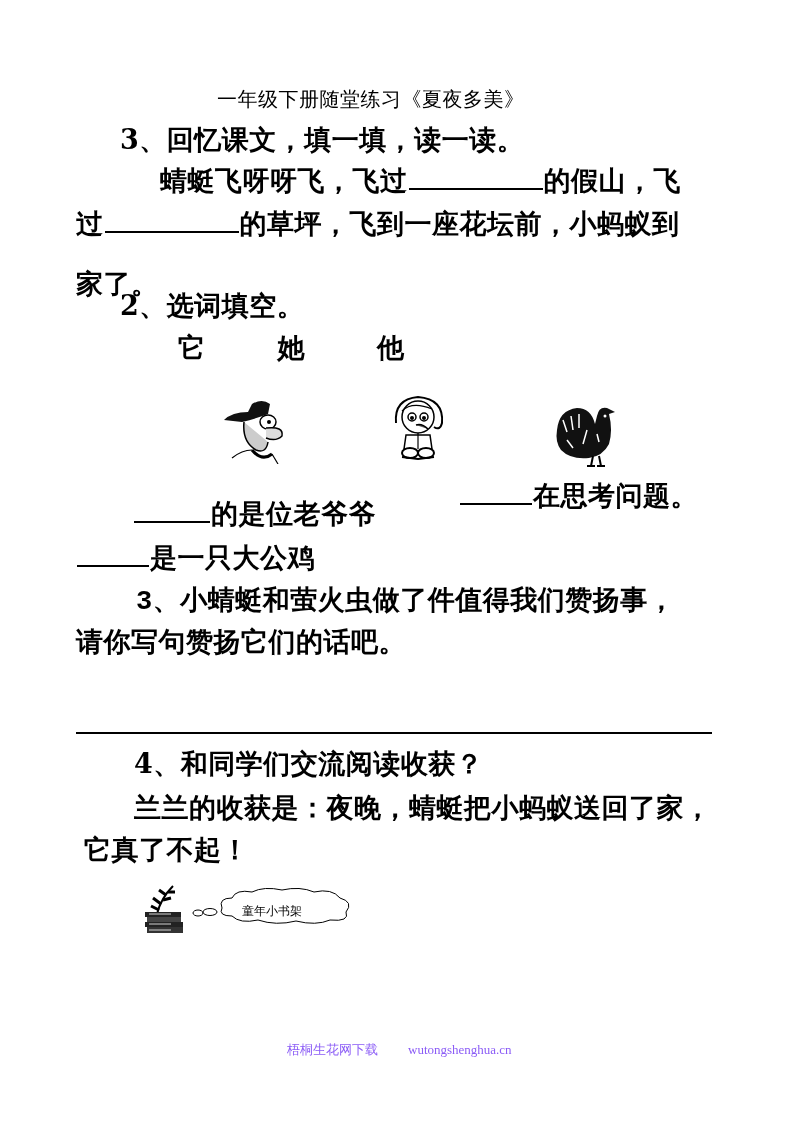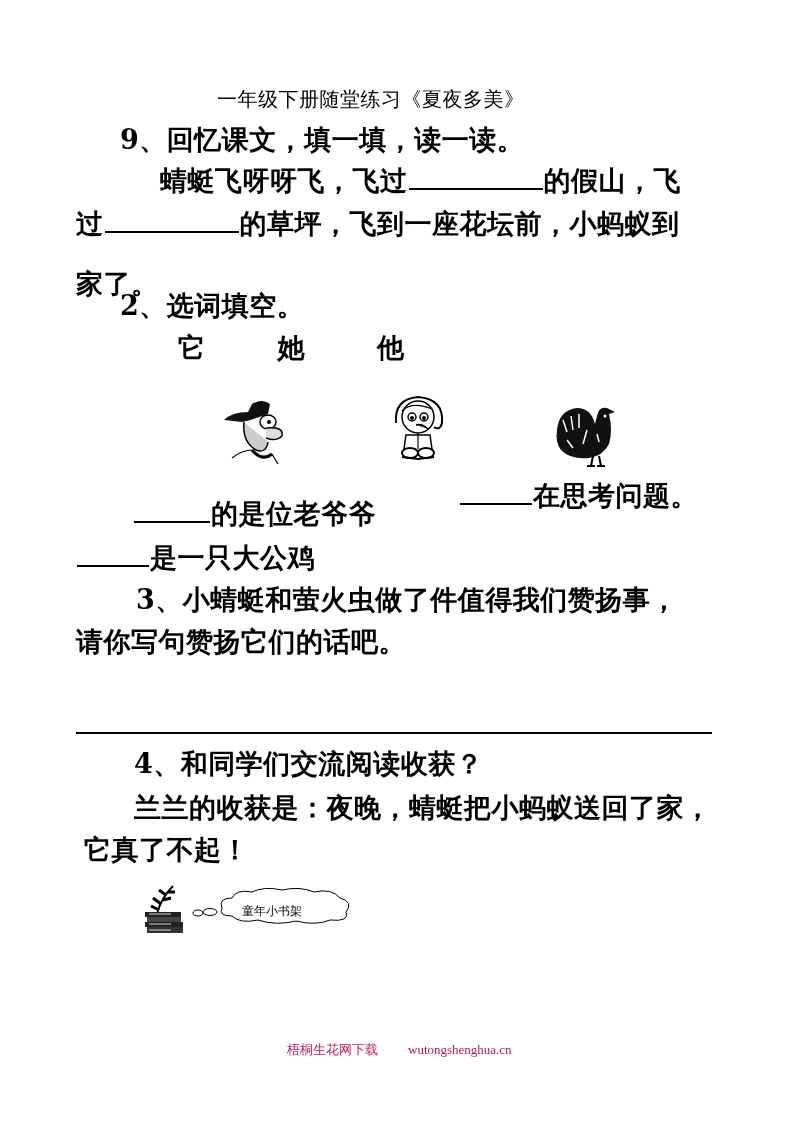--- a/index.html
+++ b/index.html
@@ -5,30 +5,30 @@
   html, body { margin: 0; padding: 0; background: #ffffff; }
   body { width: 793px; height: 1122px; position: relative; overflow: hidden;
          font-family: "DejaVu Serif", "Liberation Serif", serif; color: #000; }
   .abs { position: absolute; white-space: nowrap; }
   .title { font-size: 20px; font-weight: normal; left: 217px; top: 86px; letter-spacing: 0.5px; }
   .big { font-size: 27px; font-weight: bold; letter-spacing: 0.5px; }
   .blank { display: inline-block; border-bottom: 2px solid #000; vertical-align: baseline; height: 1px; margin: 0 1px; }
   .opt { display: inline-block; }
   .answer-line { position: absolute; left: 76px; top: 732px; width: 636px; height: 0; border-top: 2.5px solid #000; }
   .pic { position: absolute; }
-  .footer { font-size: 13px; left: 287px; top: 1041px; font-family: "Liberation Serif", serif; color: #be185d; }
+  .footer { font-size: 13px; left: 287px; top: 1041px; font-family: "Liberation Serif", serif; color: #8b5cf6; }
   .footer .url { margin-left: 30px; }
   .cloud-label { position: absolute; left: 242px; top: 903px; font-size: 12px; font-family: "DejaVu Sans", sans-serif; }
 </style>
 </head>
 <body>
 
 <div class="abs title">一年级下册随堂练习《夏夜多美》</div>
 
-<div class="abs big" style="left:120px; top:122px;">9、回忆课文，填一填，读一读。</div>
+<div class="abs big" style="left:120px; top:122px;">3、回忆课文，填一填，读一读。</div>
 <div class="abs big" style="left:160px; top:163px;">
   <span>蜻蜓飞呀呀飞，飞过</span><span class="blank" style="width:134px;"></span><span>的假山，飞</span>
 </div>
 <div class="abs big" style="left:76px; top:206px;">
   <span>过</span><span class="blank" style="width:134px;"></span><span>的草坪，飞到一座花坛前，小蚂蚁到</span>
 </div>
 <div class="abs big" style="left:76px; top:246px;margin-top:20px;">家了。</div>
 
 <div class="abs big" style="left:120px; top:288px;">2、选词填空。</div>
 <div class="abs big" style="left:178px; top:330px;">
@@ -78,21 +78,21 @@
 <div class="abs big" style="left:133px; top:496px;">
   <span class="blank" style="width:76px;"></span><span>的是位老爷爷</span>
 </div>
 <div class="abs big" style="left:459px; top:478px;">
   <span class="blank" style="width:72px;"></span><span>在思考问题。</span>
 </div>
 <div class="abs big" style="left:76px; top:540px;">
   <span class="blank" style="width:72px;"></span><span>是一只大公鸡</span>
 </div>
 
-<div class="abs big" style="left:136px; top:582px;">3、小蜻蜓和萤火虫做了件值得我们赞扬事，</div>
+<div class="abs big" style="left:136px; top:582px;font-family:Liberation Mono, monospace;">3、小蜻蜓和萤火虫做了件值得我们赞扬事，</div>
 <div class="abs big" style="left:76px; top:624px;">请你写句赞扬它们的话吧。</div>
 <div class="answer-line"></div>
 
 <div class="abs big" style="left:134px; top:746px;text-align:center;">4、和同学们交流阅读收获？</div>
 <div class="abs big" style="left:134px; top:790px;">兰兰的收获是：夜晚，蜻蜓把小蚂蚁送回了家，</div>
 <div class="abs big" style="left:84px; top:832px;">它真了不起！</div>
 
 <div class="pic" style="left:141px; top:884px; width:48px; height:52px;">
   <svg width="48" height="52" viewBox="0 0 48 52">
     <path d="M16,30 Q20,14 32,2" fill="none" stroke="#000" stroke-width="2"></path>

